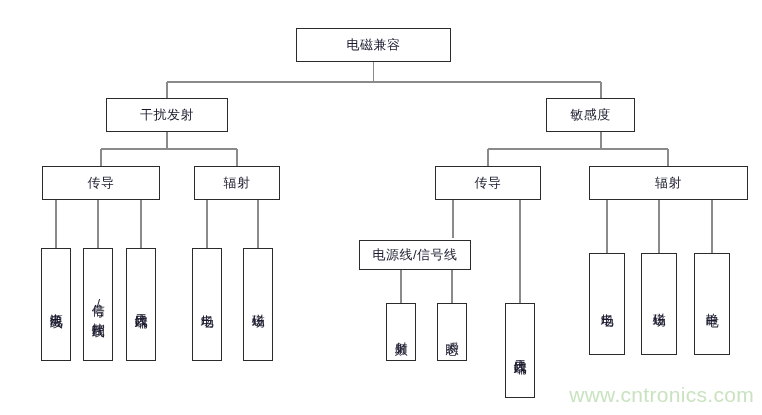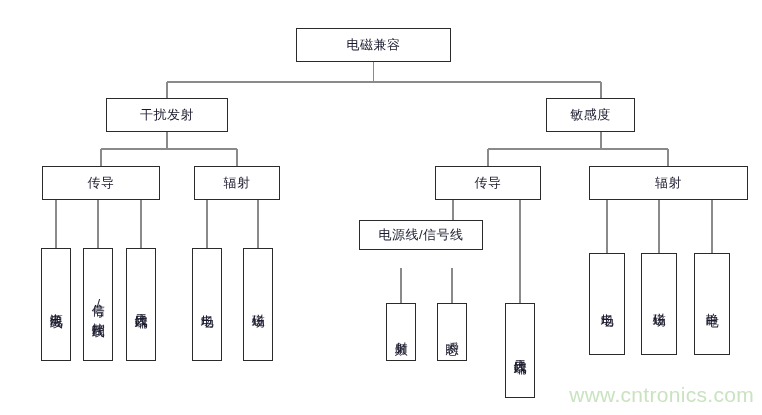--- a/index.html
+++ b/index.html
@@ -102,21 +102,21 @@
   <div class="node" style="left: 296px; top: 28px; width: 155px; height: 34px;">电磁兼容</div>
 
   <div class="node" style="left: 106px; top: 98px; width: 122px; height: 34px;">干扰发射</div>
   <div class="node" style="left: 546px; top: 98px; width: 89px; height: 34px;">敏感度</div>
 
   <div class="node" style="left: 42px; top: 166px; width: 118px; height: 34px;">传导</div>
   <div class="node" style="left: 194px; top: 166px; width: 86px; height: 34px;">辐射</div>
   <div class="node" style="left: 435px; top: 166px; width: 106px; height: 34px;">传导</div>
   <div class="node" style="left: 589px; top: 166px; width: 159px; height: 34px;">辐射</div>
 
-  <div class="node" style="left: 359px; top: 220px; width: 124px; height: 30px;">电源线/信号线</div>
+  <div class="node" style="left: 359px; top: 240px; width: 112px; height: 30px;">电源线/信号线</div>
 
   <div class="node v" style="left: 41px; top: 248px; width: 30px; height: 113px;">电源线</div>
   <div class="node v" style="left: 83px; top: 248px; width: 30px; height: 113px;">信号/控制线</div>
   <div class="node v" style="left: 126px; top: 248px; width: 30px; height: 113px;">天线端口</div>
   <div class="node v" style="left: 192px; top: 248px; width: 30px; height: 113px;">电场</div>
   <div class="node v" style="left: 243px; top: 248px; width: 30px; height: 113px;">磁场</div>
   <div class="node v" style="left: 386px; top: 303px; width: 30px; height: 58px;">射频</div>
   <div class="node v" style="left: 437px; top: 303px; width: 30px; height: 58px;">瞬态</div>
   <div class="node v" style="left: 505px; top: 303px; width: 30px; height: 95px;">天线端口</div>
   <div class="node v" style="left: 589px; top: 253px; width: 36px; height: 102px;">电场</div>

